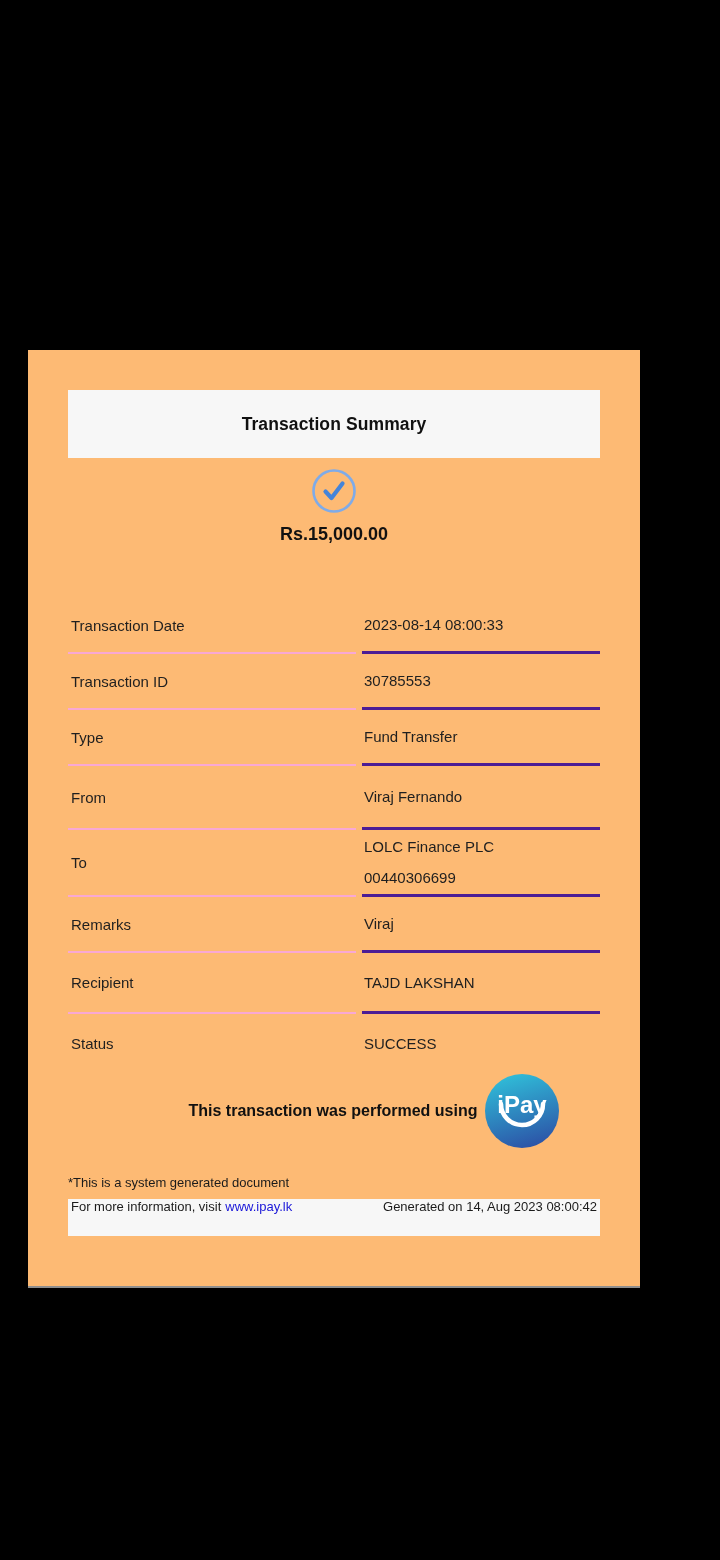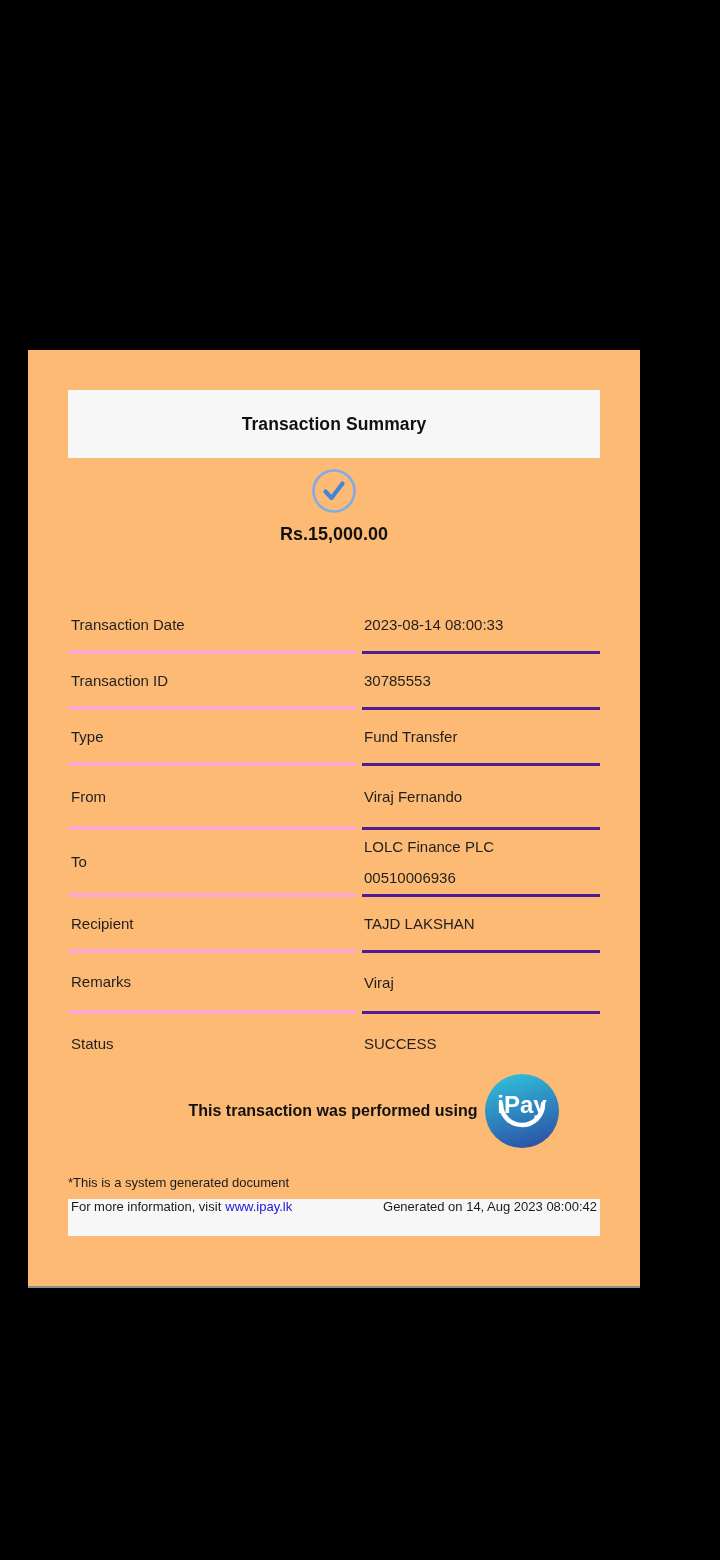--- a/index.html
+++ b/index.html
@@ -33,21 +33,21 @@
     font-size:18px;font-weight:700;color:#111;
   }
   .details{margin-top:53px;}
   .d-row{display:flex;height:56px;}
   .d-row:nth-child(4){height:64px;}
   .d-row:nth-child(5){height:67px;}
   .d-row:nth-child(7){height:61px;}
   .d-row:nth-child(8){height:58px;}
   .d-cell-label{
     width:288px;margin-right:6px;box-sizing:border-box;
-    border-bottom:4px solid #f9a8d4;
+    border-bottom:2px solid #f9a8d4;
     display:flex;align-items:center;padding-left:3px;
     font-size:15px;color:#1f1f1f;
   }
   .d-cell-value{
     flex:1;border-bottom:3px solid #4c1d95;box-sizing:border-box;
     display:flex;flex-direction:column;justify-content:center;
     padding-left:2px;font-size:15px;color:#1f1f1f;
   }
   .d-row.last .d-cell-label,.d-row.last .d-cell-value{border-bottom:none;}
   .v-line{line-height:31px;white-space:nowrap;}
@@ -119,36 +119,36 @@
         <div class="d-cell-label">From</div>
         <div class="d-cell-value">
           <span class="v-line">Viraj Fernando</span>
         </div>
       </div>
 
       <div class="d-row">
         <div class="d-cell-label">To</div>
         <div class="d-cell-value">
           <span class="v-line">LOLC Finance PLC</span>
-          <span class="v-line">00510006936</span>
+          <span class="v-line">00440306699</span>
+        </div>
+      </div>
+
+      <div class="d-row">
+        <div class="d-cell-label">Remarks</div>
+        <div class="d-cell-value">
+          <span class="v-line">Viraj</span>
+
         </div>
       </div>
 
       <div class="d-row">
         <div class="d-cell-label">Recipient</div>
         <div class="d-cell-value">
           <span class="v-line">TAJD LAKSHAN</span>
-
-        </div>
-      </div>
-
-      <div class="d-row">
-        <div class="d-cell-label">Remarks</div>
-        <div class="d-cell-value">
-          <span class="v-line">Viraj</span>
 
         </div>
       </div>
 
       <div class="d-row last">
         <div class="d-cell-label">Status</div>
         <div class="d-cell-value">
           <span class="v-line">SUCCESS</span>
 
         </div>

